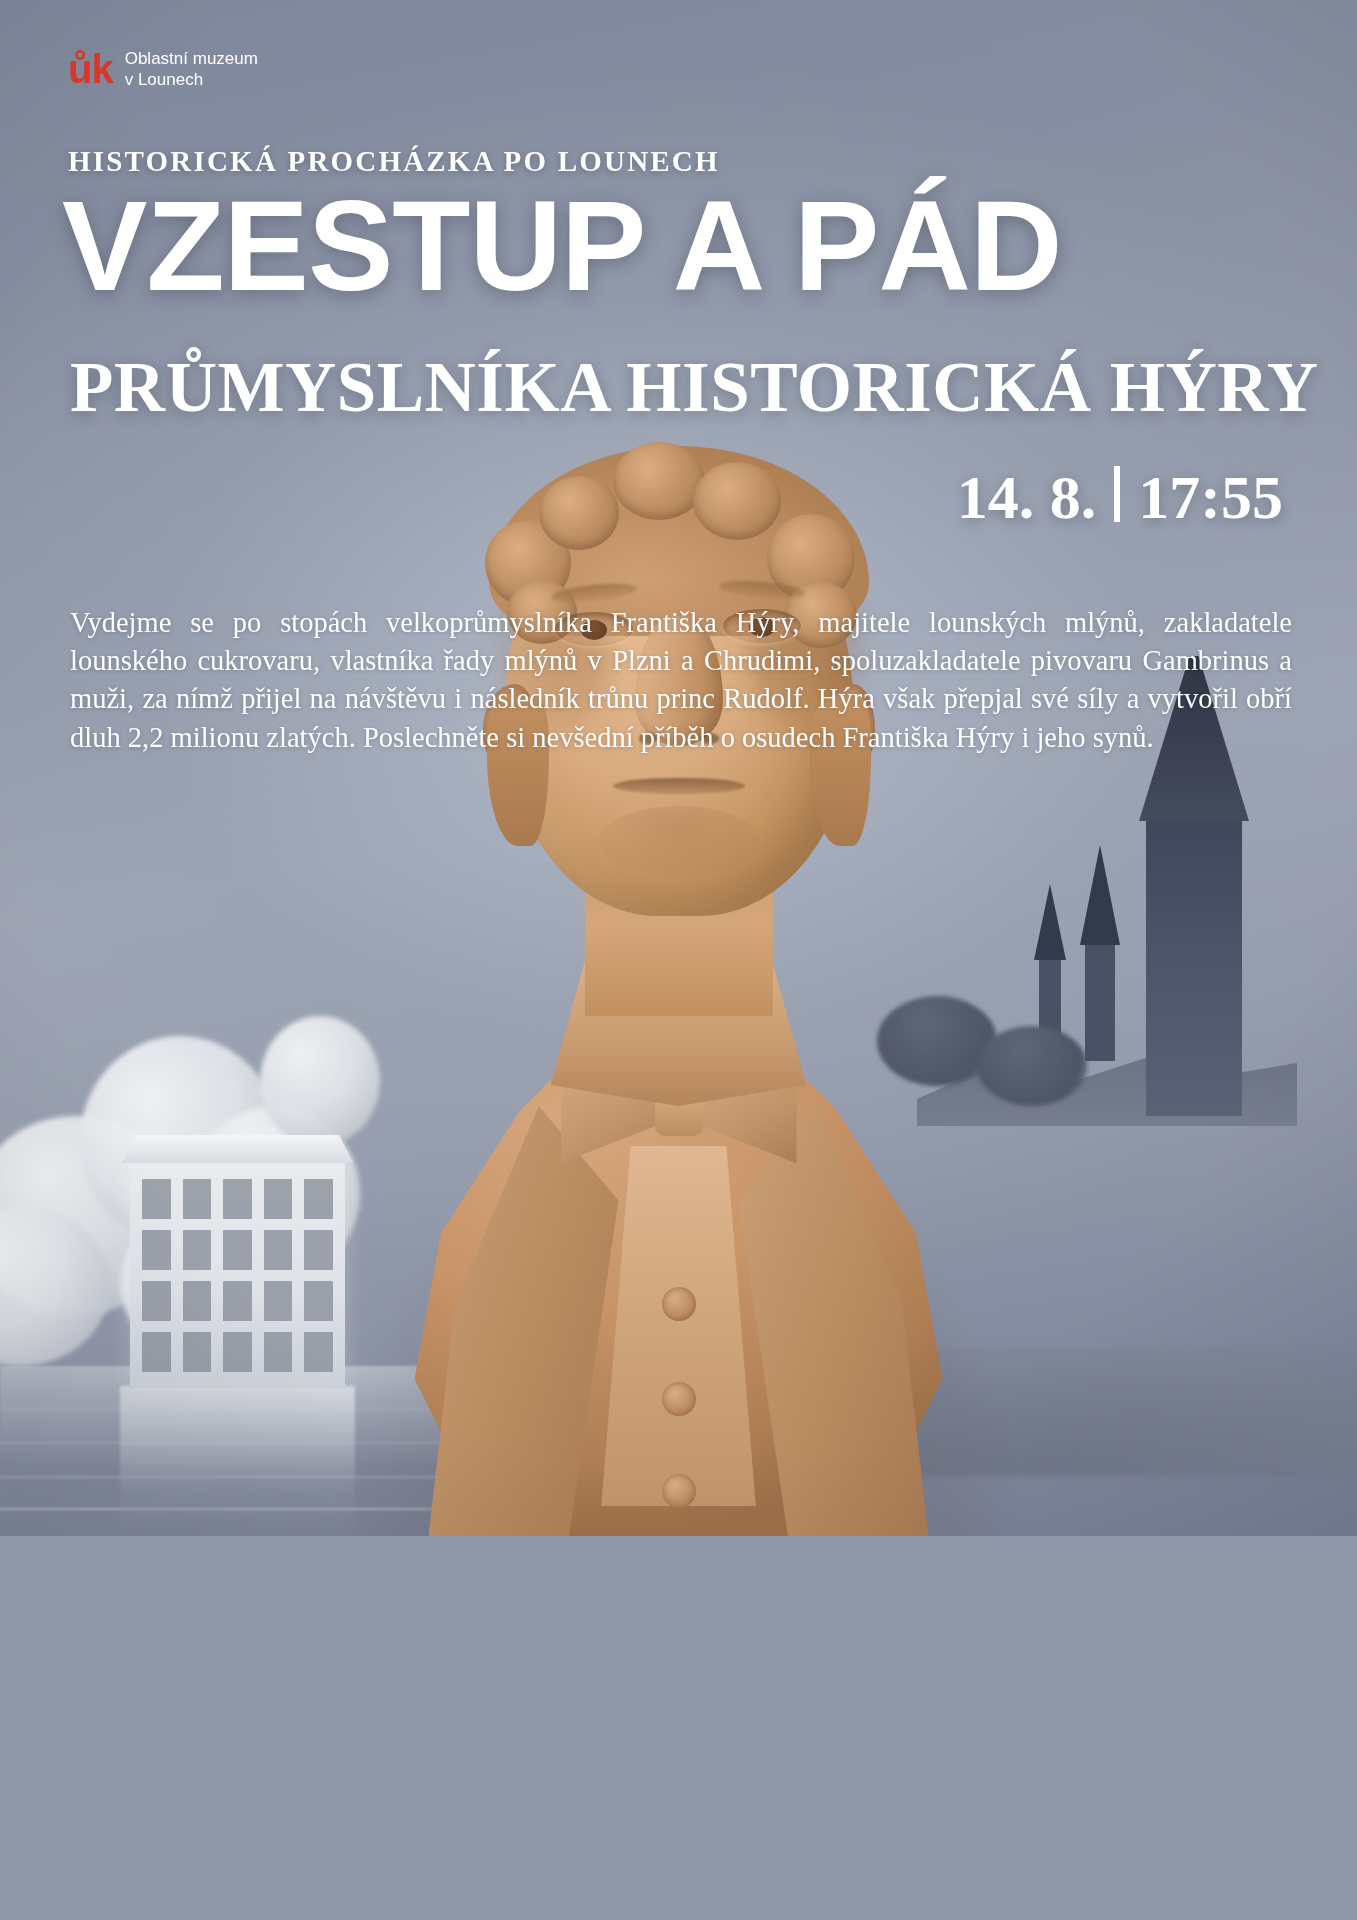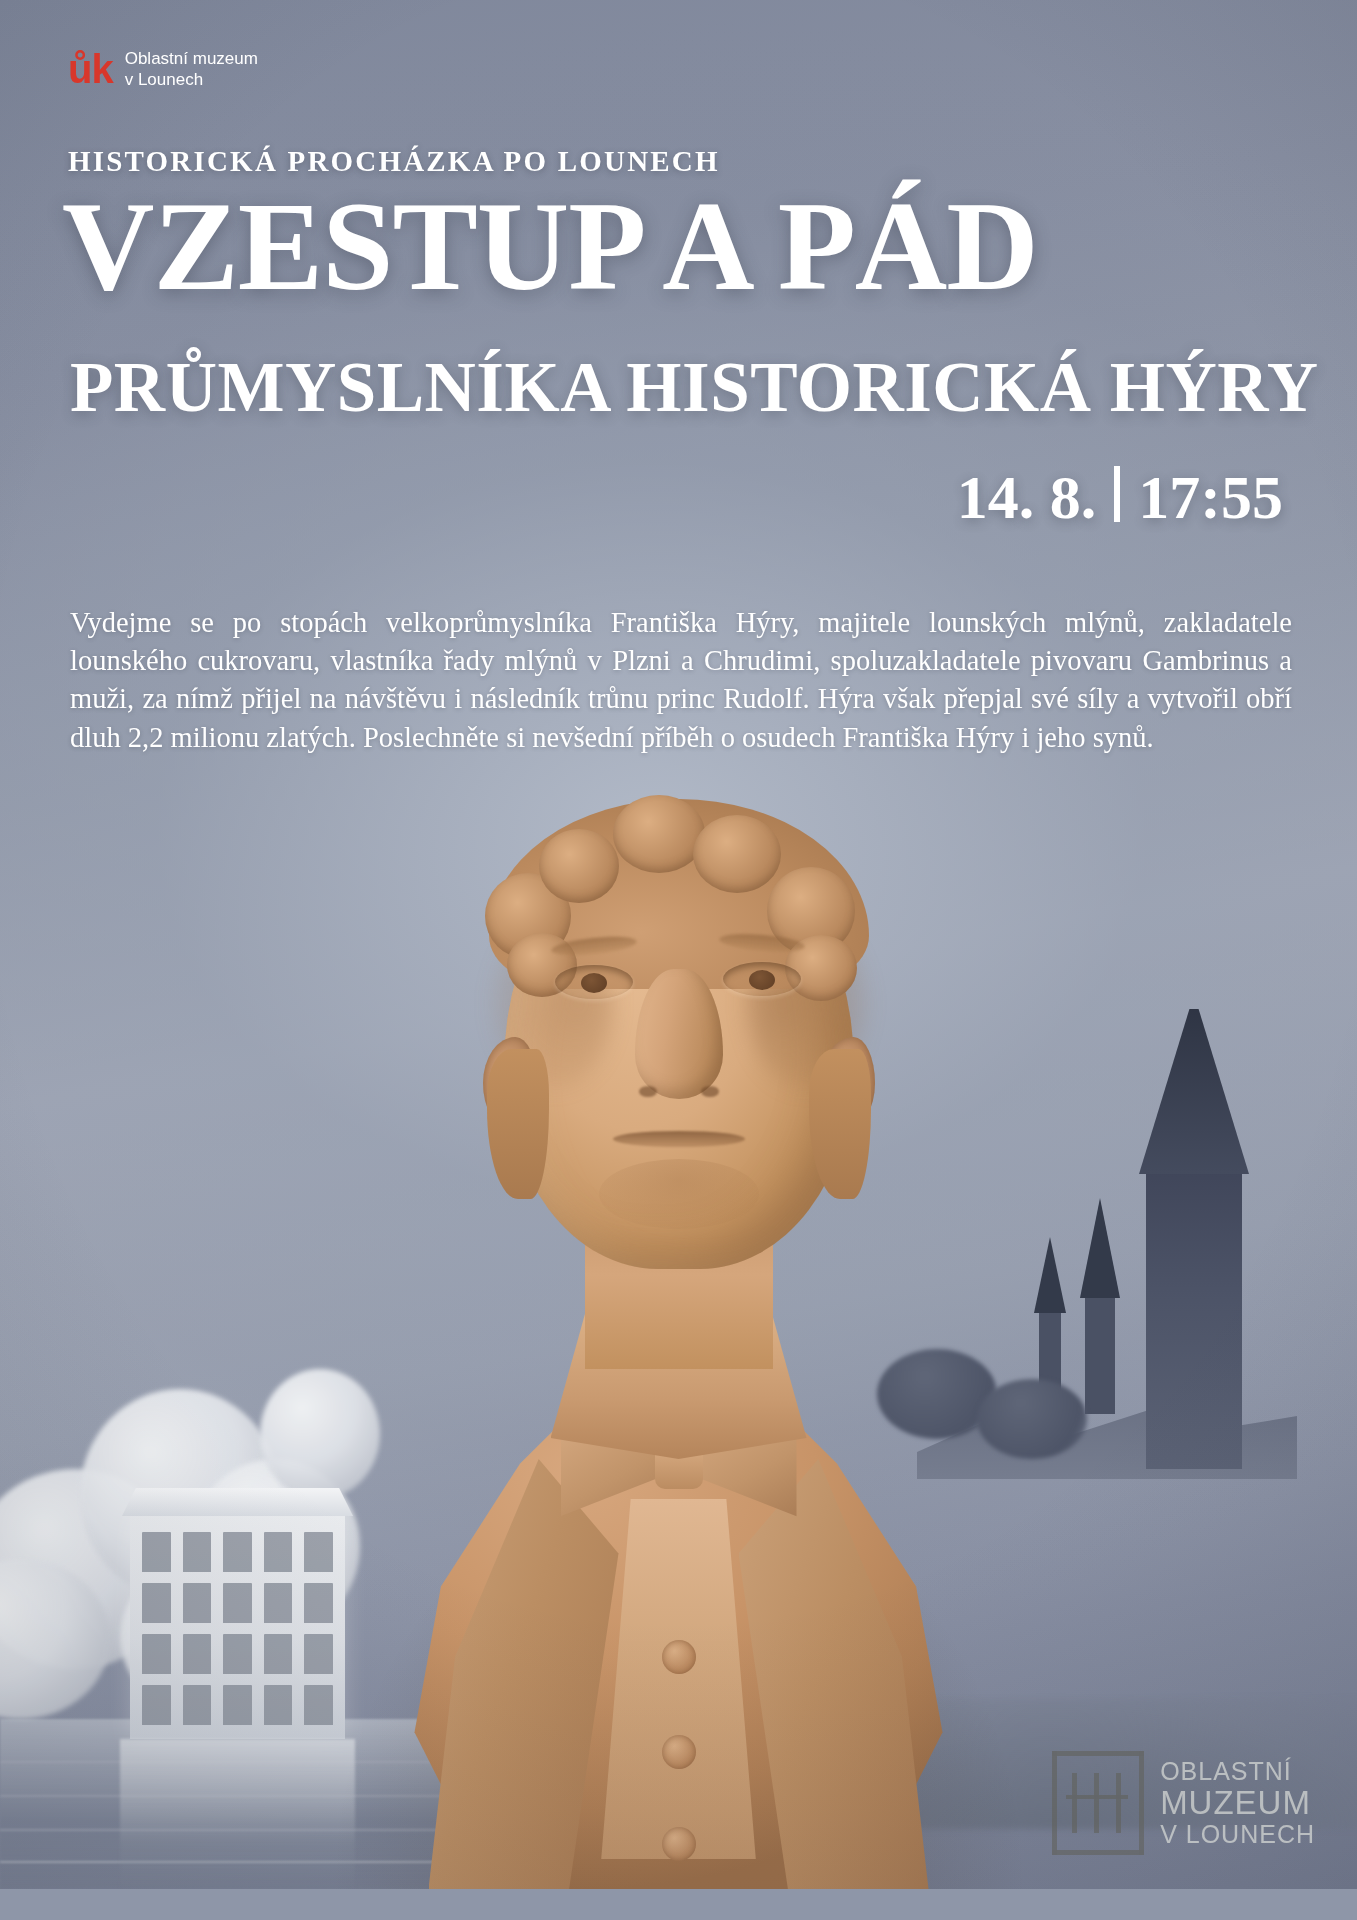--- a/index.html
+++ b/index.html
@@ -11,21 +11,21 @@
   }
 
   body {
     font-family: "Liberation Serif", serif;
     background: #8e96a8;
   }
 
   #poster {
     position: relative;
     width: 1357px;
-    height: 1889px;
+    height: 1536px;
     overflow: hidden;
     background:
       radial-gradient(ellipse 1100px 820px at 48% 44%, rgba(178,186,200,0.95) 0%, rgba(150,159,176,0.55) 45%, rgba(128,137,156,0.15) 75%, rgba(120,129,148,0) 100%),
       linear-gradient(170deg, #7f879b 0%, #888fa2 18%, #959cac 38%, #a3a9b8 52%, #9aa1b1 68%, #868da1 85%, #787f94 100%);
   }
 
   
   .vignette {
     position: absolute;
     inset: 0;
@@ -505,21 +505,21 @@
     font-weight: 700;
     font-size: 29px;
     letter-spacing: 2.2px;
     color: #ffffff;
     text-shadow: 0 2px 6px rgba(40,46,60,0.35);
   }
   .title-main {
     position: absolute;
     left: 62px;
     top: 182px;
-    font-family: Liberation Serif, serif;
+    font-family: Liberation Sans, sans-serif;
     font-weight: 700;
     font-size: 128px;
     line-height: 1.0;
     letter-spacing: -1px;
     color: #ffffff;
     text-shadow: 0 4px 18px rgba(40,46,60,0.35);
   }
   .title-sub {
     position: absolute;
     left: 70px;
@@ -747,31 +747,14 @@
 
   <div class="datetime">
     <span>14. 8.</span>
     <span class="bar"></span>
     <span>17:55</span>
   </div>
 
   <p class="body-copy">Vydejme se po stopách velkoprůmyslníka Františka Hýry, majitele lounských mlýnů, zakladatele lounského cukrovaru, vlastníka řady mlýnů v Plzni a Chrudimi, spoluzakladatele pivovaru Gambrinus a muži, za nímž přijel na návštěvu i následník trůnu princ Rudolf. Hýra však přepjal své síly a vytvořil obří dluh 2,2 milionu zlatých. Poslechněte si nevšední příběh o osudech Františka Hýry i jeho synů.</p>
 
 
-  <div class="watermark">
-    <div class="wm-mark">
-      <span style="left:0;   top:0;   width:92px; height:5px;"></span>
-      <span style="left:0;   bottom:0; width:92px; height:5px;"></span>
-      <span style="left:0;   top:0;   width:5px;  height:104px;"></span>
-      <span style="right:0;  top:0;   width:5px;  height:104px;"></span>
-      <span style="left:20px; top:22px; width:5px; height:60px;"></span>
-      <span style="left:42px; top:22px; width:5px; height:60px;"></span>
-      <span style="left:64px; top:22px; width:5px; height:60px;"></span>
-      <span style="left:14px; top:44px; width:62px; height:4px;"></span>
-    </div>
-    <div class="wm-text">
-      <div class="l1">OBLASTNÍ</div>
-      <div class="l2">MUZEUM</div>
-      <div class="l3">V LOUNECH</div>
-    </div>
-  </div>
 
 </div>
 
 </body></html>

